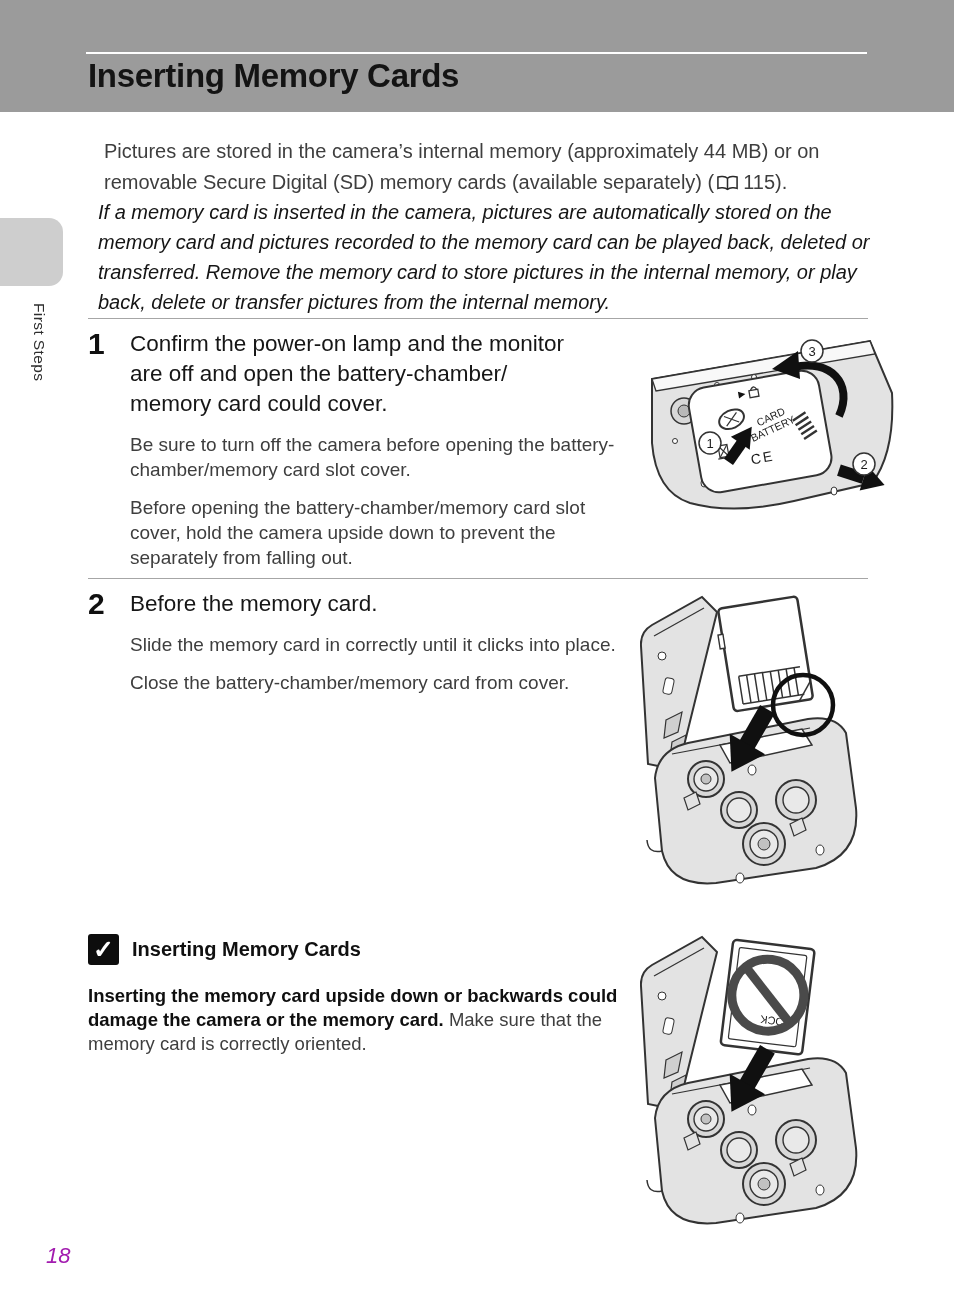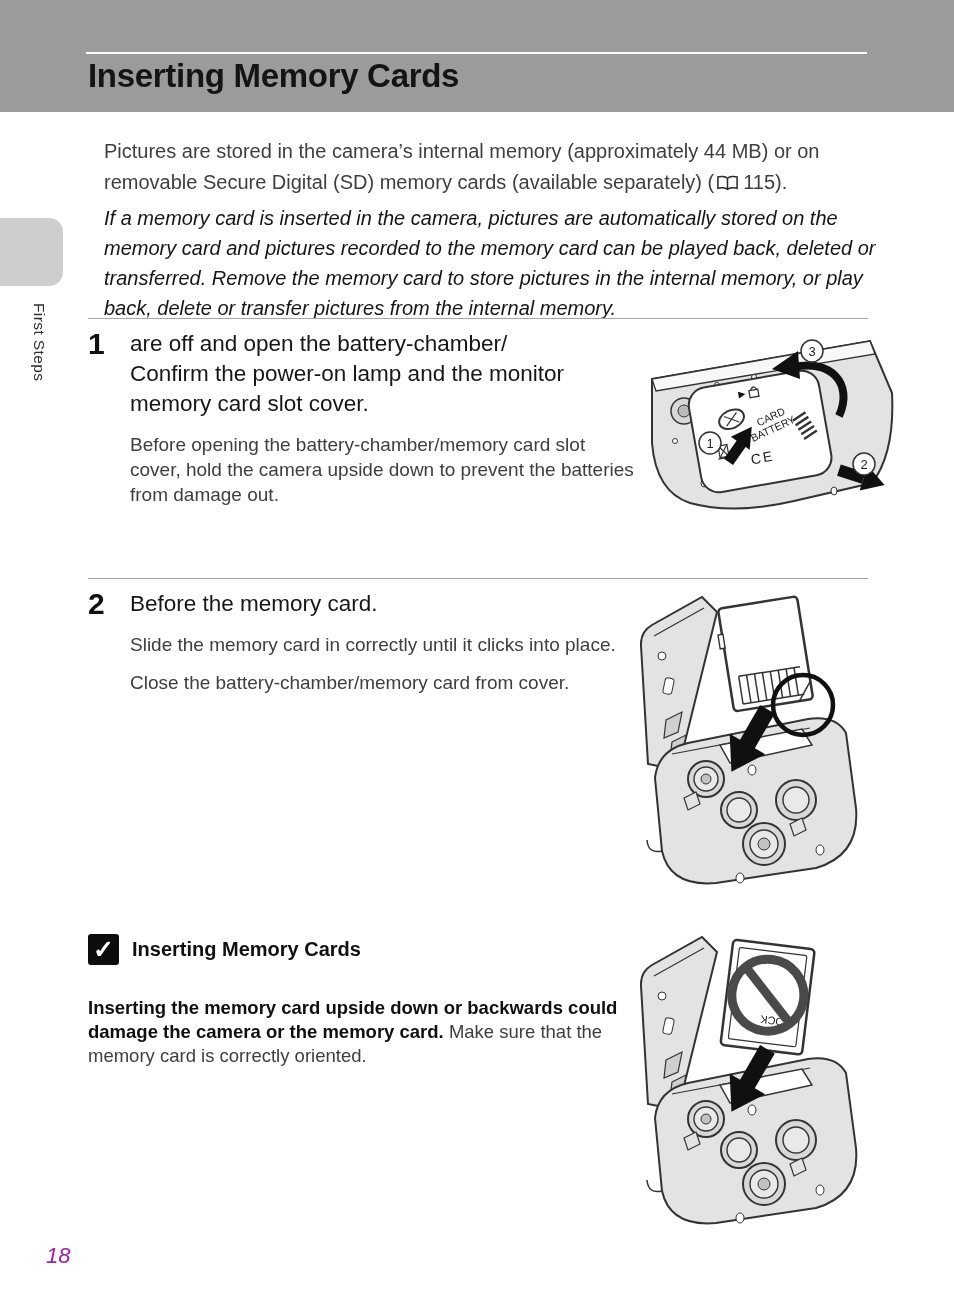--- a/index.html
+++ b/index.html
@@ -9,21 +9,21 @@
   
   .band{position:absolute;left:0;top:0;width:954px;height:112px;background:#9b9b9b;}
   .band-rule{position:absolute;left:86px;top:52px;width:781px;height:2px;background:#ffffff;}
   .title{position:absolute;left:88px;top:57px;margin:0;font-size:33px;font-weight:bold;
          letter-spacing:-0.3px;color:#141414;}
 
   
   .intro{position:absolute;left:88px;top:120px;width:792px;margin:16px;
          font-size:20px;line-height:31px;color:#3e3e3e;}
   .book-icon{display:inline-block;vertical-align:-2px;margin:0 4px 0 2px;}
-  .italic-note{position:absolute;left:88px;top:187px;width:796px;margin:16px;
+  .italic-note{position:absolute;left:88px;top:187px;width:796px;margin:10px;
          font-size:20px;line-height:30px;font-style:italic;color:#151515;}
 
   
   .side-tab{position:absolute;left:0;top:218px;width:63px;height:68px;background:#cecece;
             border-radius:0 14px 14px 0;}
   .side-label{position:absolute;left:30px;top:303px;writing-mode:vertical-rl;
               font-size:15.5px;letter-spacing:0.4px;color:#2e2e2e;}
 
   
   .hrule{position:absolute;left:88px;width:780px;height:1px;background:#a6a6a6;}
@@ -36,21 +36,21 @@
   .step-num{flex:none;width:42px;font-size:30px;font-weight:bold;line-height:30px;color:#101010;}
   .step-heading{font-size:22.5px;line-height:30px;color:#161616;}
   .step-body{margin:13px 0 0 42px;font-size:19px;line-height:25px;color:#3e3e3e;}
 
   
   .note{position:absolute;left:88px;top:934px;width:556px;}
   .note-head{display:flex;align-items:center;gap:13px;}
   .note-icon{flex:none;width:31px;height:31px;background:#0d0d0d;border-radius:3px;color:#fff;
              font-size:25px;font-weight:bold;display:flex;align-items:center;justify-content:center;}
   .note-title{font-size:20px;font-weight:bold;color:#101010;}
-  .note-body{margin-top:31px;font-size:18.5px;line-height:24px;color:#3e3e3e;}
+  .note-body{margin-top:19px;font-size:18.5px;line-height:24px;color:#3e3e3e;}
   .note-body .b{font-weight:bold;color:#0f0f0f;}
 
   
   .fig{position:absolute;}
   .fig-1{left:642px;top:331px;width:312px;height:198px;}
   .fig-2{left:640px;top:592px;width:232px;height:300px;}
   .fig-3{left:640px;top:932px;width:232px;height:303px;}
   svg text{font-family:"Liberation Sans",sans-serif;fill:#1c1c1c;}
   .callout-circle{fill:#fff;stroke:#333;stroke-width:1.5;}
   .callout-num{font-size:13px;}
@@ -120,26 +120,27 @@
   <p class="italic-note">If a memory card is inserted in the camera, pictures are automatically stored on the memory card and pictures recorded to the memory card can be played back, deleted or transferred. Remove the memory card to store pictures in the internal memory, or play back, delete or transfer pictures from the internal memory.</p>
 
   <div class="side-tab"></div>
   <div class="side-label">First Steps</div>
 
   <div class="hrule rule-1"></div>
   <section class="step step-1">
     <div class="step-row">
       <div class="step-num">1</div>
       <div class="step-heading">
+        <div>Confirm the power-on lamp and the monitor</div>
         <div>are off and open the battery-chamber/</div>
-        <div>Confirm the power-on lamp and the monitor</div>
-        <div>memory card slot cover.</div>
+        <div>memory card could cover.</div>
       </div>
     </div>
-    <p class="step-body">Before opening the battery-chamber/memory card slot cover, hold the camera upside down to prevent the batteries from damage out.</p>
+    <p class="step-body">Be sure to turn off the camera before opening the battery-chamber/memory card slot cover.</p>
+    <p class="step-body">Before opening the battery-chamber/memory card slot cover, hold the camera upside down to prevent the separately from falling out.</p>
   </section>
 
   <div class="fig fig-1">
     <svg width="312" height="198" viewBox="0 0 312 198">
 
       <path d="M10,48 L228,10 L250,62 Q253,122 230,152 L152,170 Q92,184 48,172 Q14,161 10,112 Z" fill="#e3e3e3" stroke="#333" stroke-width="2"></path>
       <path d="M10,48 L228,10 L233,23 L14,60 Z" fill="#f8f8f8" stroke="#333" stroke-width="1.3"></path>
       <circle cx="42" cy="80" r="13" fill="#d8d8d8" stroke="#333" stroke-width="1.5"></circle>
       <circle cx="42" cy="80" r="6" fill="#b9b9b9" stroke="#333"></circle>
       <circle cx="75" cy="54" r="2.5" fill="#fff" stroke="#333"></circle>

